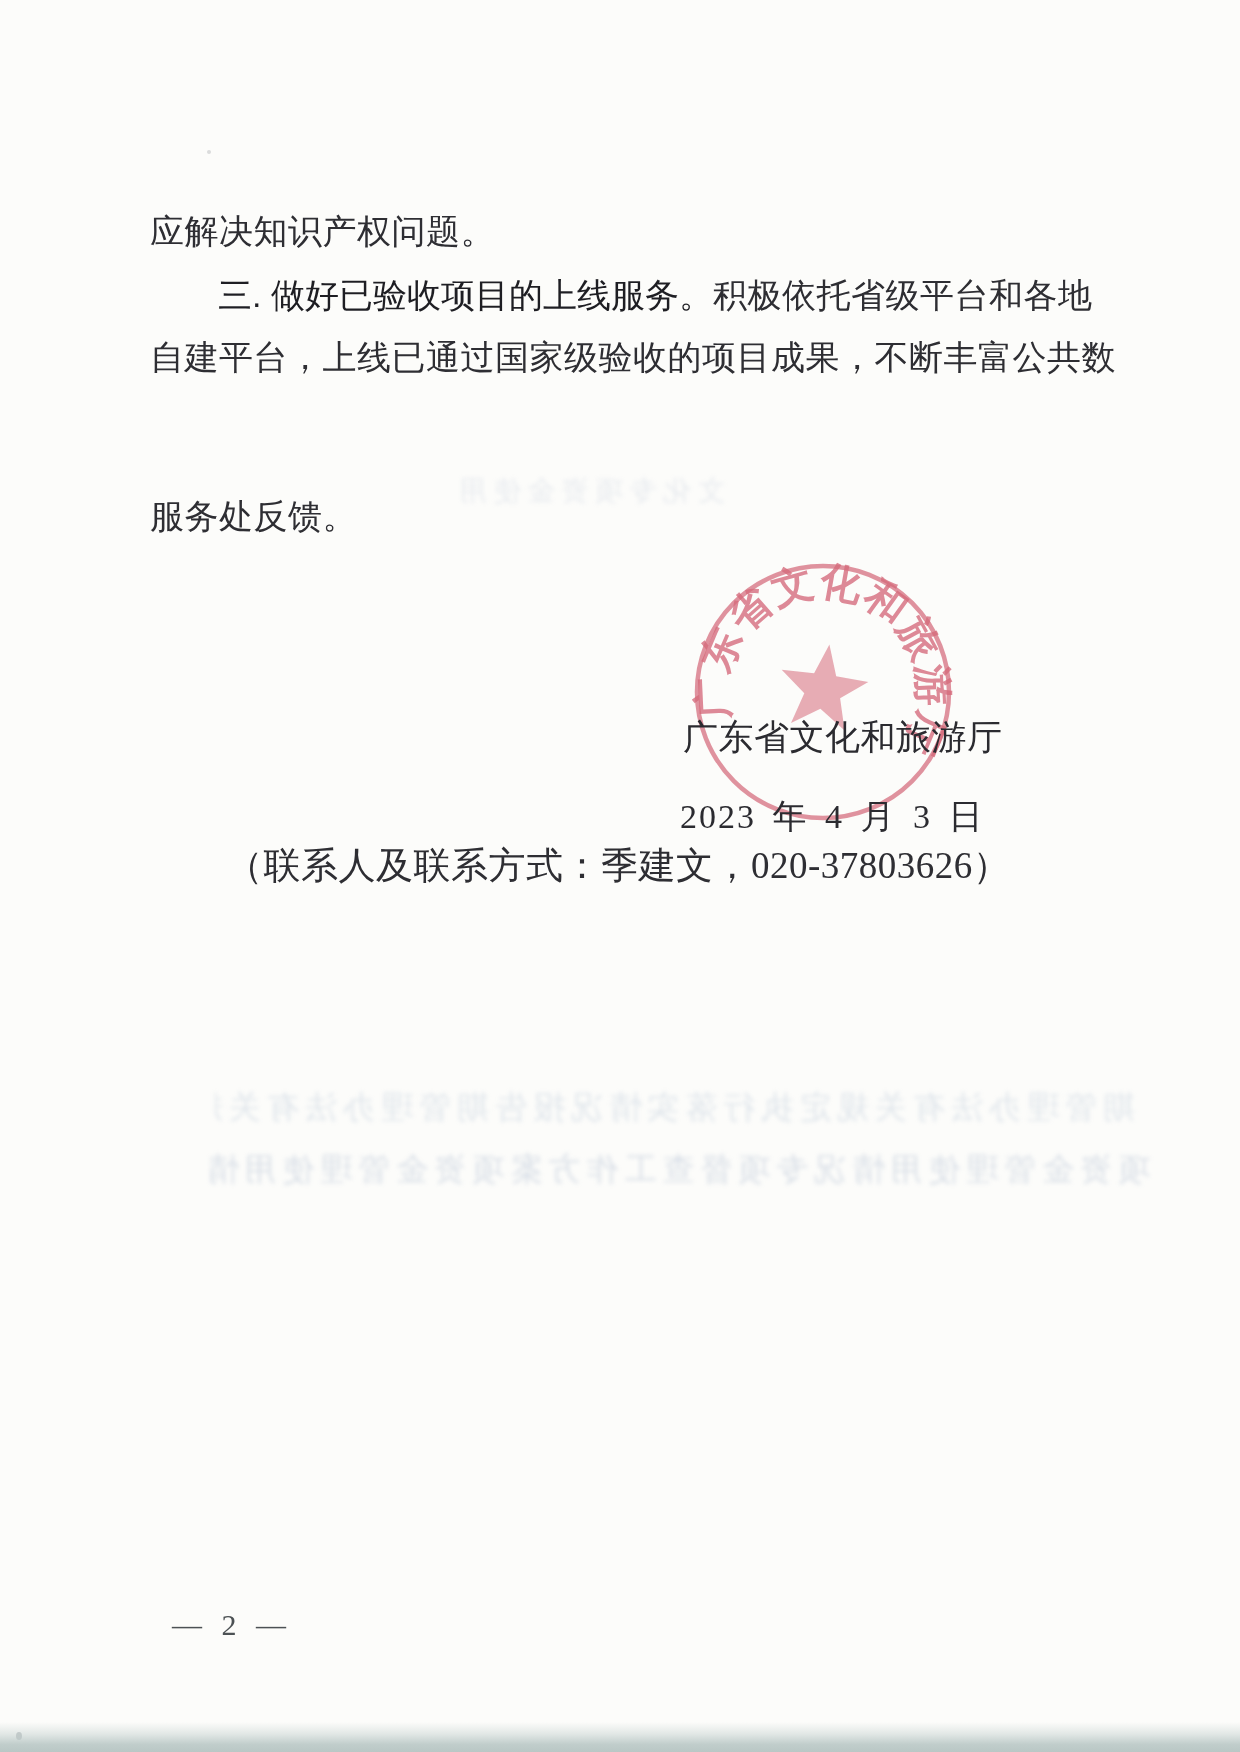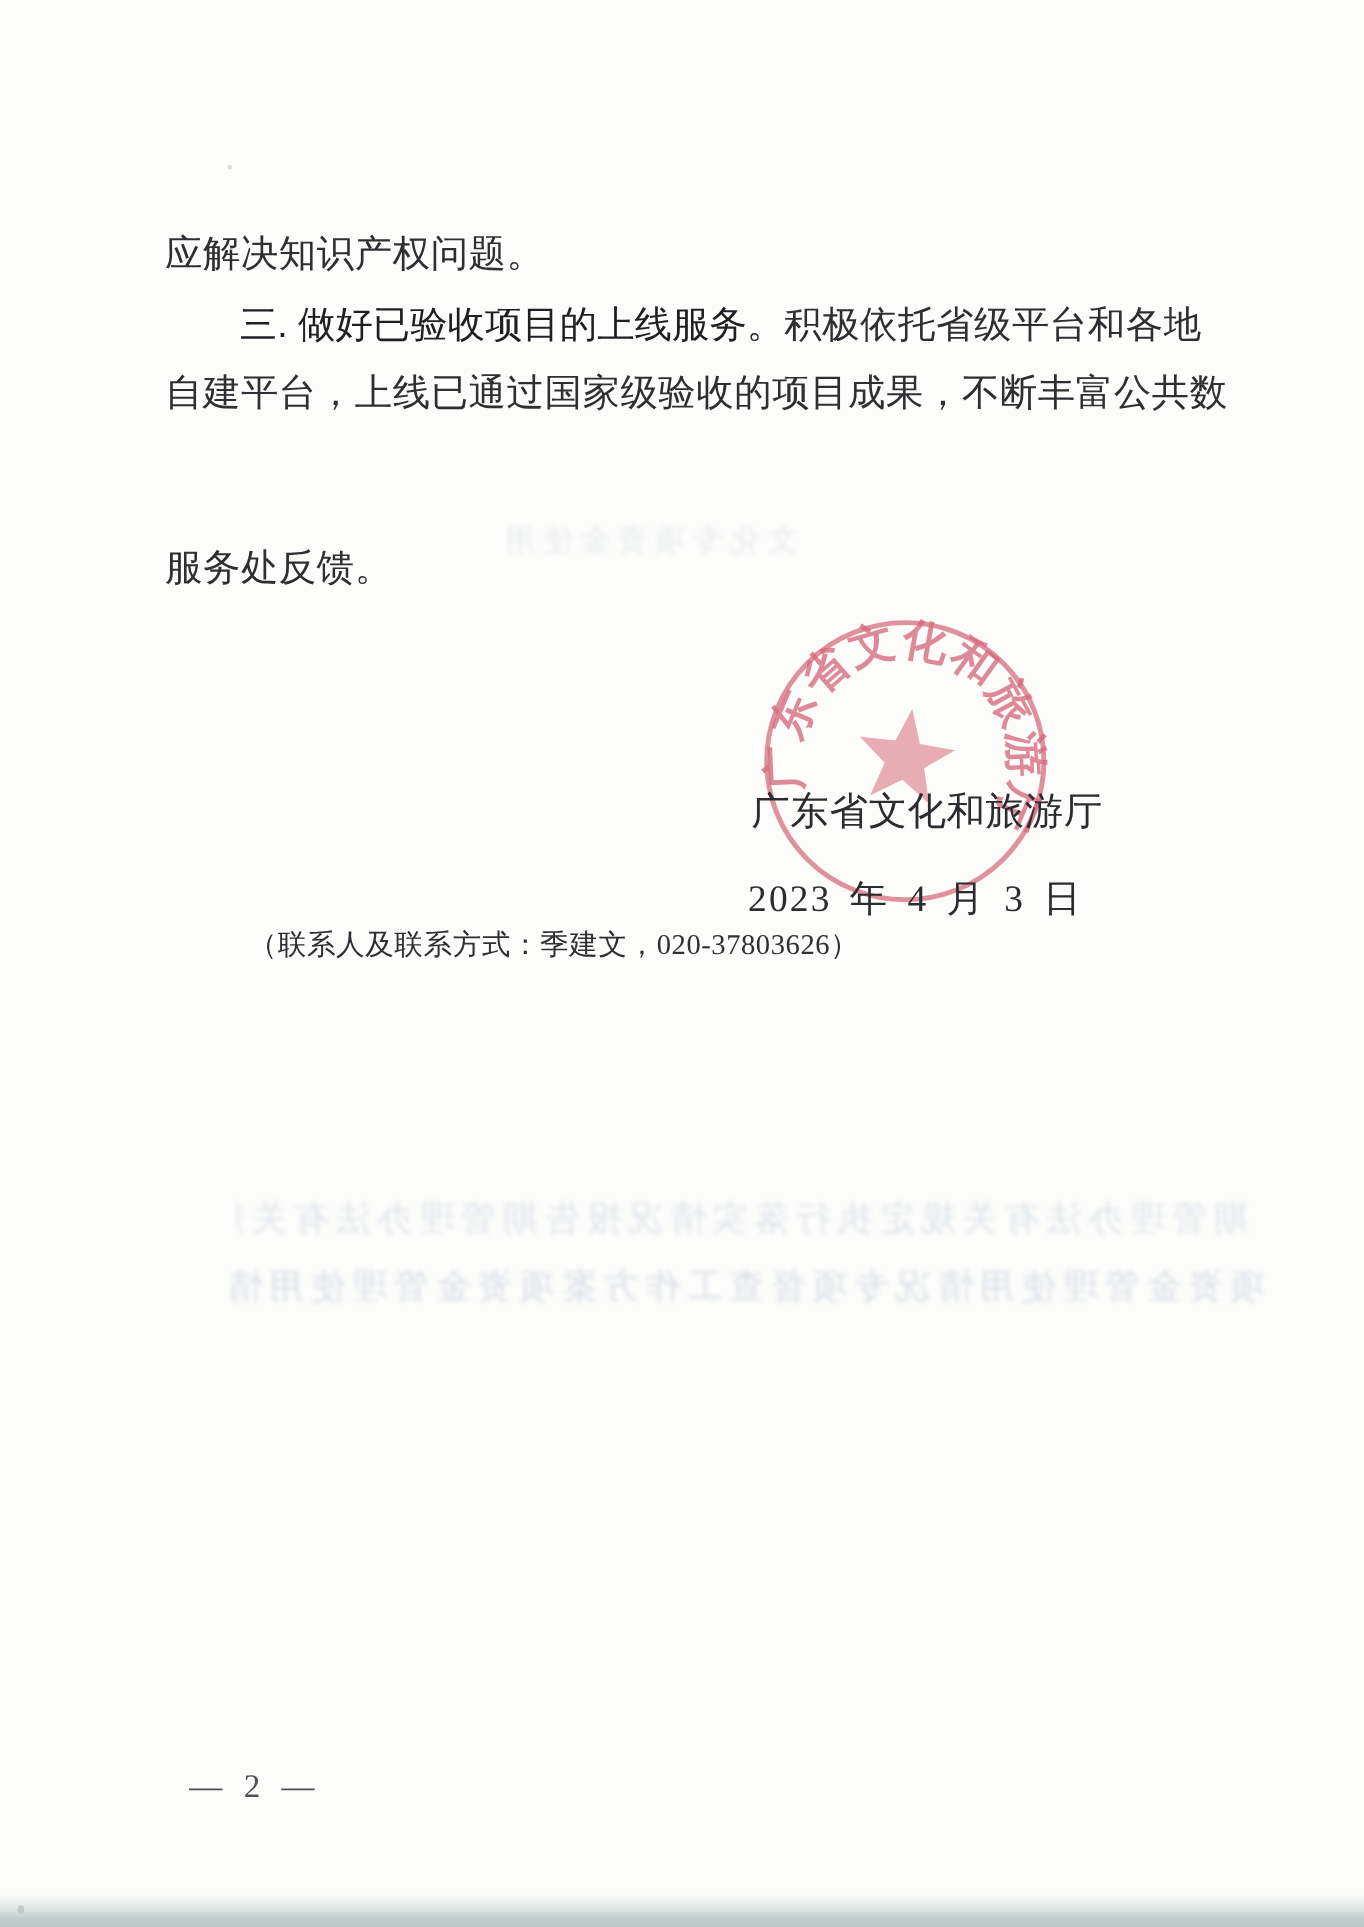--- a/index.html
+++ b/index.html
@@ -32,21 +32,21 @@
   .sig-agency{
     position:absolute;left:683px;top:714px;
     font-size:35px;letter-spacing:0.5px;white-space:nowrap;color:#2b2b30;
   }
   .sig-date{
     position:absolute;left:680px;top:779px;
     font-size:34px;letter-spacing:2px;word-spacing:6px;white-space:nowrap;color:#2b2b30;margin-top:15px;
   }
   .contact-line{
     position:absolute;left:226px;top:841px;
-    font-size:26px;letter-spacing:0.5px;white-space:nowrap;color:#2e2e33;
+    font-size:37px;letter-spacing:0.5px;white-space:nowrap;color:#2e2e33;
   }
   .page-number{
     position:absolute;left:172px;top:1608px;
     font-size:30px;letter-spacing:6px;color:#4c5154;
   }
   .seal{
     position:absolute;left:673px;top:542px;
     width:300px;height:300px;
     opacity:0.82;
     filter:blur(0.4px);

